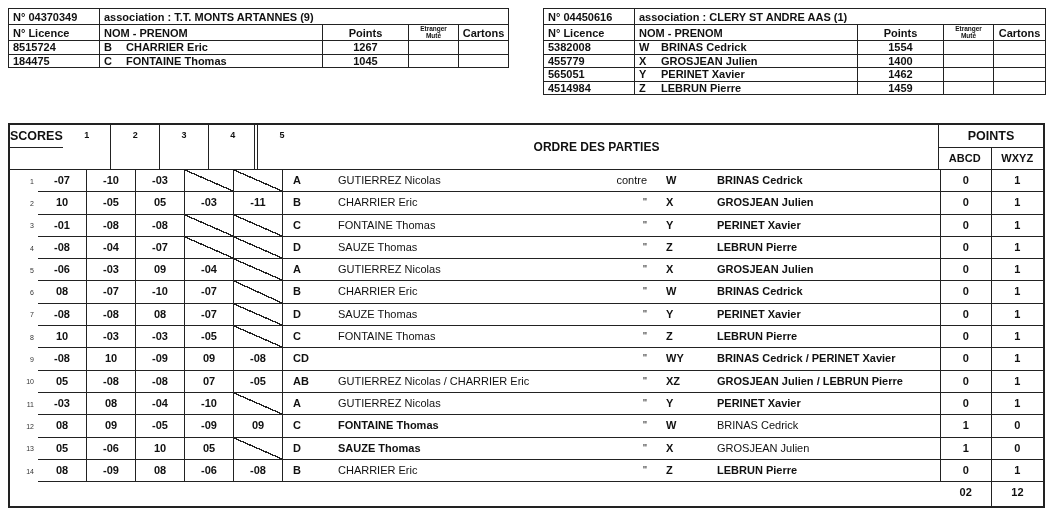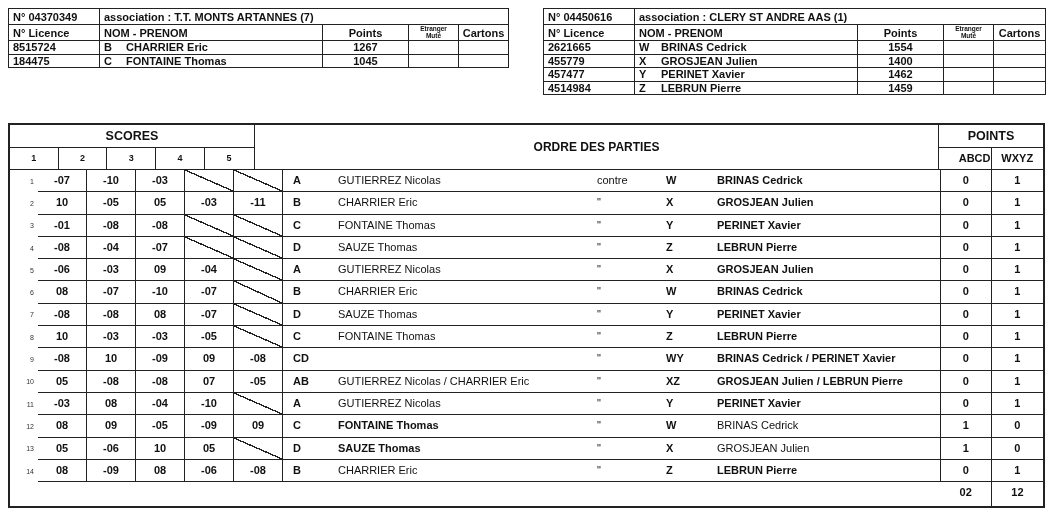--- a/index.html
+++ b/index.html
@@ -13,48 +13,48 @@
   .team-table .r-top td{height:15px;}
   .team-table .r-head td{height:15px;}
   .team-table tbody td{height:12.5px;}
   .team-table td.ctr{text-align:center;padding:0;}
   .team-table td.etr-head{font-size:6.5px;line-height:6.5px;text-align:center;padding:0;}
   .team-table .p-letter{display:inline-block;width:22px;}
 
   
   .main-table{position:absolute;left:8px;top:123px;width:1037px;border:2px solid #222;box-sizing:border-box;background:#fff;}
   .mt-header{display:flex;height:45px;border-bottom:1.5px solid #222;box-sizing:border-box;}
-  .scores-block{width:245px;box-sizing:border-box;border-right:1.5px solid #222;display:flex;flex-direction:column;}
+  .scores-block{width:245px;box-sizing:border-box;border-right:1.5px solid #222;display:flex;flex-direction:row;}
   .scores-title{height:23px;box-sizing:border-box;border-bottom:1.5px solid #222;text-align:center;
     font-weight:bold;font-size:12.5px;line-height:22px;}
   .scores-nums{flex:1;display:flex;}
   .scores-nums .numcell{width:48.7px;box-sizing:border-box;border-right:1.5px solid #222;text-align:center;
     font-size:9px;font-weight:bold;line-height:20px;}
   .scores-nums .numcell:last-child{border-right:none;}
   .ordre-title{flex:1;display:flex;align-items:center;justify-content:center;font-weight:bold;
     font-size:12px;border-right:1.5px solid #222;box-sizing:border-box;}
   .points-block{width:104px;display:flex;flex-direction:column;box-sizing:border-box;}
   .points-title{height:23px;box-sizing:border-box;border-bottom:1.5px solid #222;text-align:center;
     font-weight:bold;font-size:12.5px;line-height:22px;}
   .points-cols{flex:1;display:flex;}
   .points-cols .ptcol{flex:1;box-sizing:border-box;text-align:center;font-weight:bold;font-size:11px;line-height:20px;}
-  .points-cols .ptcol:first-child{border-right:1.5px solid #222;text-align:right;}
+  .points-cols .ptcol:first-child{border-right:1.5px solid #222;}
 
   .mt-row{display:flex;height:22.3px;box-sizing:border-box;border-bottom:1.5px solid #222;position:relative;margin-left:28px;}
   .row-num{position:absolute;right:calc(100% + 4px);top:50%;transform:translateY(-50%);
     font-size:7px;font-weight:normal;color:#333;}
   .score-cell{width:49px;box-sizing:border-box;border-right:1.5px solid #222;text-align:center;
     font-weight:bold;font-size:11px;line-height:20.5px;}
   .score-cell.slash{background-image:linear-gradient(to top right,
     transparent calc(50% - 0.7px),#222 calc(50% - 0.7px),#222 calc(50% + 0.7px),transparent calc(50% + 0.7px));}
   .mid-cell{flex:1;position:relative;box-sizing:border-box;border-right:1.5px solid #222;font-size:11px;}
   .mid-cell span{position:absolute;top:0;line-height:20.5px;white-space:nowrap;}
   .l-letter{left:10px;font-weight:bold;}
   .l-name{left:55px;}
-  .vs{left:314px;width:50px;text-align:left;}
+  .vs{left:314px;width:50px;text-align:right;}
   .r-letter{left:383px;font-weight:bold;}
   .r-name{left:434px;}
   .mid-cell .b{font-weight:bold;}
   .pt-cell{width:51.2px;box-sizing:border-box;text-align:center;font-weight:bold;font-size:11px;line-height:20.5px;}
   .pt-cell.pt-left{border-right:1.5px solid #222;}
 
   .mt-footer{display:flex;height:24px;box-sizing:border-box;}
   .footer-label{flex:1;box-sizing:border-box;border-right:1.5px solid #222;text-align:right;
     padding-right:7px;font-size:11px;font-weight:normal;line-height:23px;margin-top:32px;}
 </style>
@@ -67,21 +67,21 @@
     <colgroup>
         <col style="width:91px">
         <col style="width:223px">
         <col style="width:86px">
         <col style="width:50px">
         <col style="width:50px">
       </colgroup>
     <tbody>
         <tr class="r-top">
       <td>N° 04370349</td>
-      <td colspan="4">association : T.T. MONTS ARTANNES (7)</td>
+      <td colspan="4">association : T.T. MONTS ARTANNES (9)</td>
     </tr>
     <tr class="r-head">
       <td>N° Licence</td>
       <td>NOM - PRENOM</td>
       <td class="ctr">Points</td>
       <td class="etr-head"><span>Etranger</span><br><span>Muté</span></td>
       <td class="ctr">Cartons</td>
     </tr>
     </tbody>
       <tbody>
@@ -118,35 +118,35 @@
     <tr class="r-head">
       <td>N° Licence</td>
       <td>NOM - PRENOM</td>
       <td class="ctr">Points</td>
       <td class="etr-head"><span>Etranger</span><br><span>Muté</span></td>
       <td class="ctr">Cartons</td>
     </tr>
     </tbody>
       <tbody>
         <tr>
-    <td class="c-lic">2621665</td>
+    <td class="c-lic">5382008</td>
     <td class="c-name"><span class="p-letter">W</span><span class="p-name">BRINAS Cedrick</span></td>
     <td class="c-pts ctr">1554</td>
     <td class="c-etr"></td>
     <td class="c-car"></td>
   </tr>
         <tr>
     <td class="c-lic">455779</td>
     <td class="c-name"><span class="p-letter">X</span><span class="p-name">GROSJEAN Julien</span></td>
     <td class="c-pts ctr">1400</td>
     <td class="c-etr"></td>
     <td class="c-car"></td>
   </tr>
         <tr>
-    <td class="c-lic">457477</td>
+    <td class="c-lic">565051</td>
     <td class="c-name"><span class="p-letter">Y</span><span class="p-name">PERINET Xavier</span></td>
     <td class="c-pts ctr">1462</td>
     <td class="c-etr"></td>
     <td class="c-car"></td>
   </tr>
         <tr>
     <td class="c-lic">4514984</td>
     <td class="c-name"><span class="p-letter">Z</span><span class="p-name">LEBRUN Pierre</span></td>
     <td class="c-pts ctr">1459</td>
     <td class="c-etr"></td>

